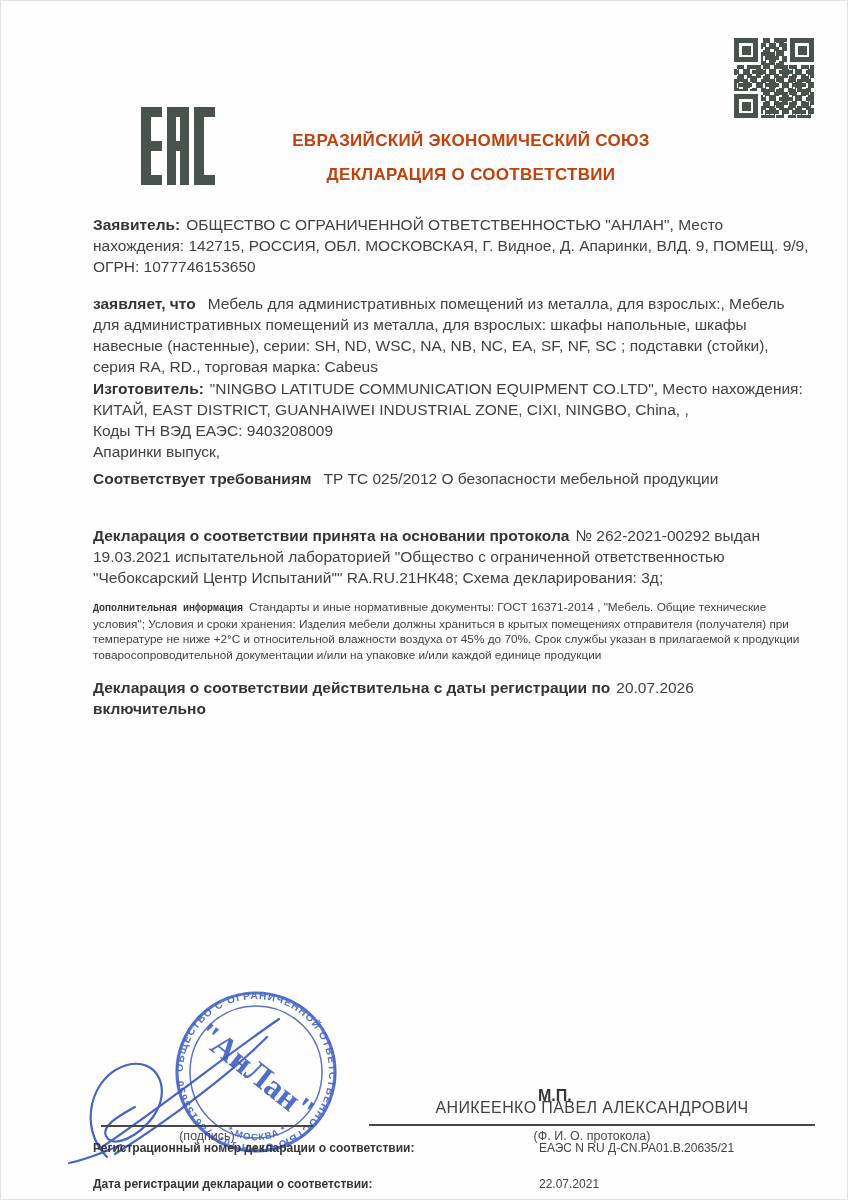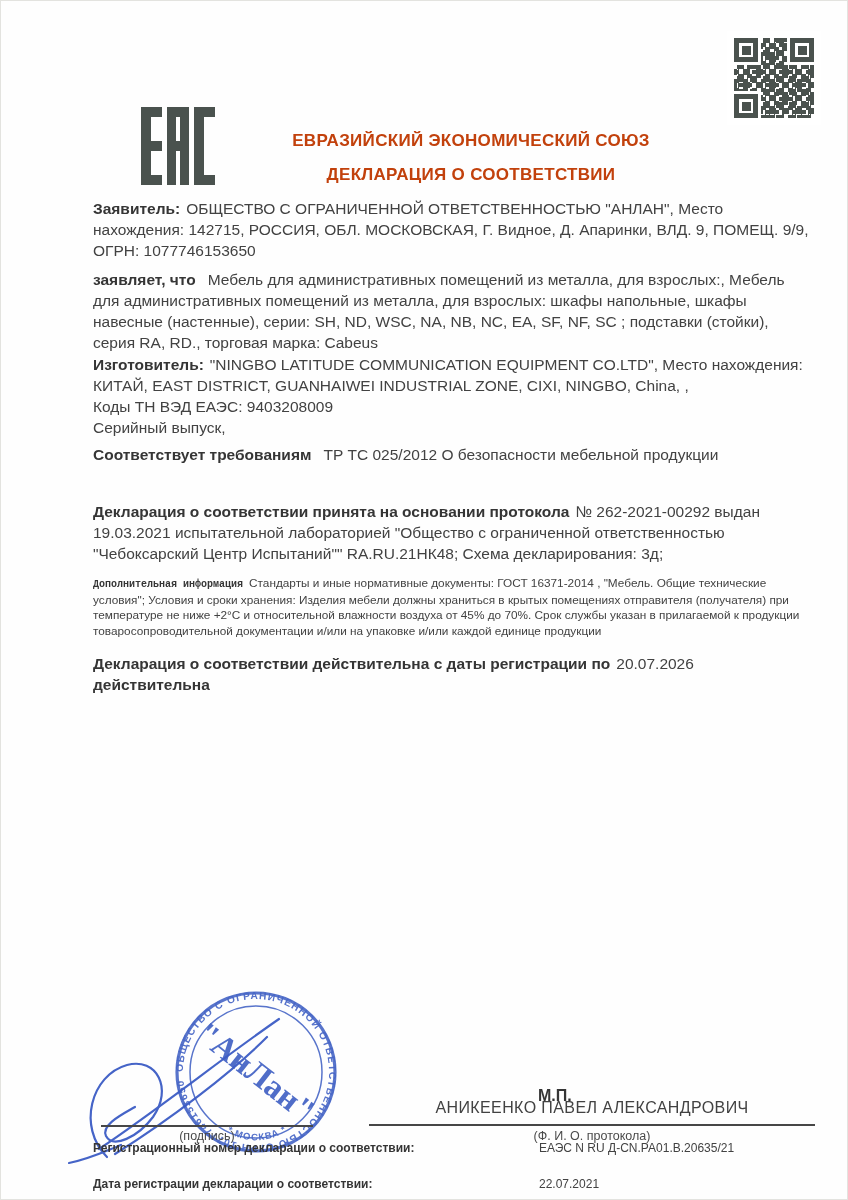--- a/index.html
+++ b/index.html
@@ -42,21 +42,21 @@
 
   .titles {
     position: absolute; left: 190px; top: 130px; width: 560px;
     text-align: center; color: #c2410c;
   }
   .titles .t1 { font-size: 17px; font-weight: bold; letter-spacing: 0.3px; }
   .titles .t2 { font-size: 17px; font-weight: bold; letter-spacing: 0.3px; margin-top: 14px; }
 
   
   .content { position: absolute; left: 92px; top: 197px; width: 716px; }
-  .content p { margin: 0 0 8px 0; font-size: 15.5px; line-height: 21px; color: #424242; }
+  .content p { margin: 16px 0 8px 0; font-size: 15.5px; line-height: 21px; color: #424242; }
   .lbl { font-weight: bold; color: #353535; margin-right: 6px; }
   .lbl.wide { margin-right: 12px; }
   p.tight { margin-bottom: 1px; }
   .line { font-size: 15.5px; line-height: 21px; color: #424242; }
   p.gap-before { margin-top: 36px; }
   p.small-text { font-size: 11.8px; line-height: 15.5px; margin-top: 12px; }
   p.small-text .lbl { font-size: 10px; font-family: Liberation Mono, monospace; }
   p.validity { margin-top: 14px; }
   .bold { font-weight: bold; color: #353535; }
 
@@ -119,30 +119,30 @@
 <div class="content">
 
   <p><span class="lbl">Заявитель:</span><span>ОБЩЕСТВО С ОГРАНИЧЕННОЙ ОТВЕТСТВЕННОСТЬЮ "АНЛАН", Место нахождения: 142715, РОССИЯ, ОБЛ. МОСКОВСКАЯ, Г. Видное, Д. Апаринки, ВЛД. 9, ПОМЕЩ. 9/9, ОГРН: 1077746153650</span></p>
 
 
   <p class="tight"><span class="lbl wide">заявляет, что</span><span>Мебель для административных помещений из металла, для взрослых:, Мебель для административных помещений из металла, для взрослых: шкафы напольные, шкафы навесные (настенные), серии: SH, ND, WSC, NA, NB, NC, EA, SF, NF, SC ; подставки (стойки), серия RA, RD., торговая марка: Cabeus</span></p>
 
   <div>
     <span class="line"><span class="lbl">Изготовитель:</span><span>"NINGBO LATITUDE COMMUNICATION EQUIPMENT CO.LTD", Место нахождения: КИТАЙ, EAST DISTRICT, GUANHAIWEI INDUSTRIAL ZONE, CIXI, NINGBO, China, ,</span></span>
     <div class="line">Коды ТН ВЭД ЕАЭС: 9403208009</div>
-    <div class="line">Серийный выпуск,</div>
+    <div class="line">Апаринки выпуск,</div>
   </div>
 
   <p style="margin-top:6px"><span class="lbl wide">Соответствует требованиям</span><span>ТР ТС 025/2012 О безопасности мебельной продукции</span></p>
 
   <p class="gap-before"><span class="lbl">Декларация о соответствии принята на основании протокола</span><span>№ 262-2021-00292 выдан 19.03.2021  испытательной лабораторией "Общество с ограниченной ответственностью "Чебоксарский Центр Испытаний"" RA.RU.21НК48; Схема декларирования: 3д;</span></p>
 
   <p class="small-text"><span class="lbl">Дополнительная информация</span><span>Стандарты и иные нормативные документы: ГОСТ 16371-2014 , "Мебель. Общие технические условия"; Условия и сроки хранения: Изделия мебели должны храниться в крытых помещениях отправителя (получателя) при температуре не ниже +2°С и относительной влажности воздуха от 45% до 70%. Срок службы указан в прилагаемой к продукции товаросопроводительной документации и/или на упаковке и/или каждой единице продукции</span></p>
 
-  <p class="validity"><span class="lbl">Декларация о соответствии действительна с даты регистрации по</span><span>20.07.2026</span><br><span class="bold">действительна</span></p>
+  <p class="validity"><span class="lbl">Декларация о соответствии действительна с даты регистрации по</span><span>20.07.2026</span><br><span class="bold">включительно</span></p>
 
 </div>
 
 <div class="stamp-wrap">
   <svg width="320" height="195" viewBox="0 0 320 195">
     <defs>
       <path id="ringPath" d="M142,95 a73,73 0 1 1 146,0 a73,73 0 1 1 -146,0"></path>
       <path id="cityPath" d="M175,146 a55,55 0 0 0 80,0"></path>
     </defs>
     <g stroke="#4766c6" fill="none" opacity="0.9">

